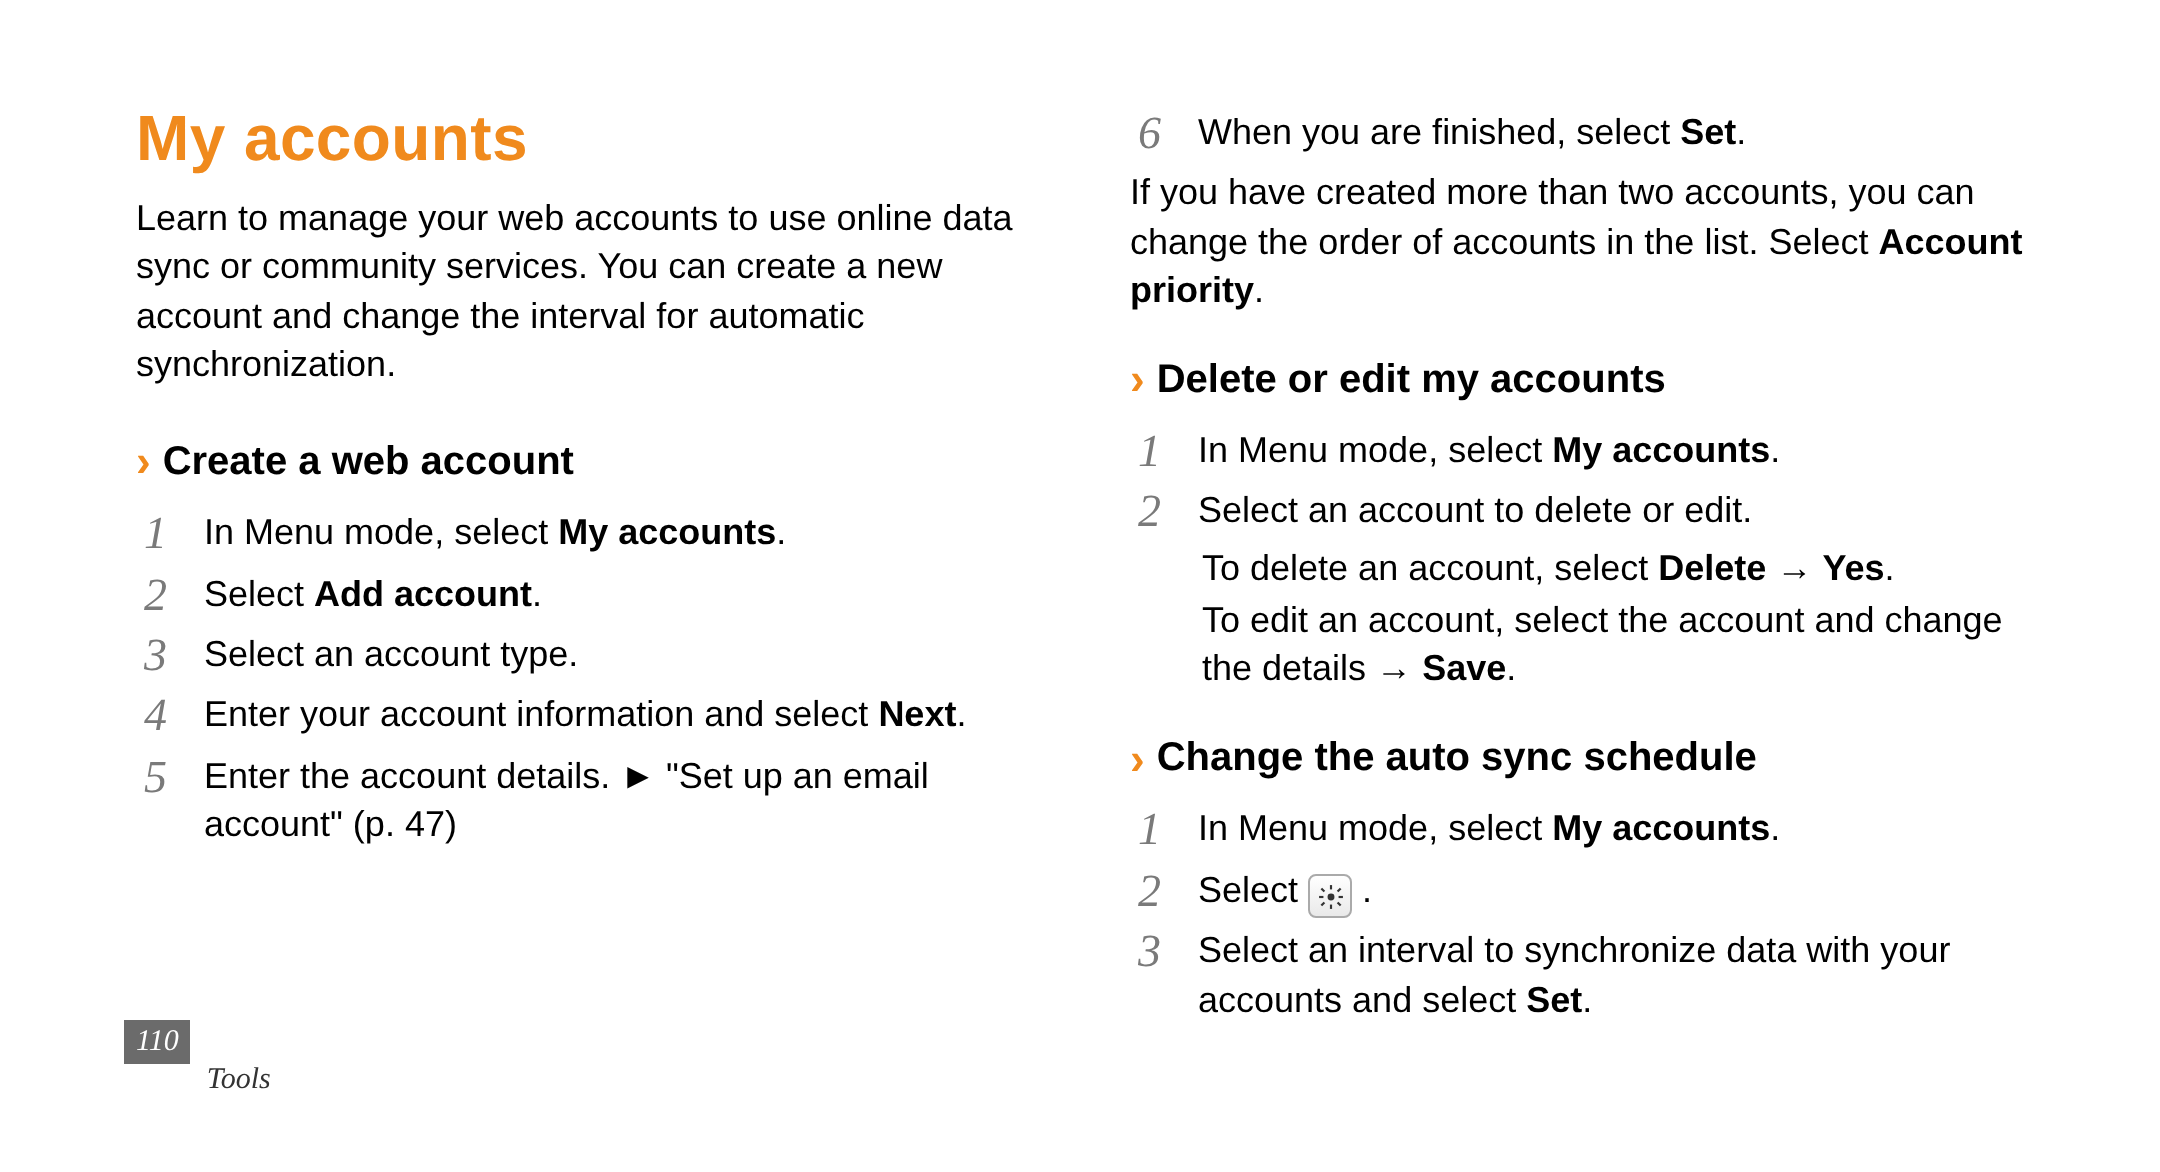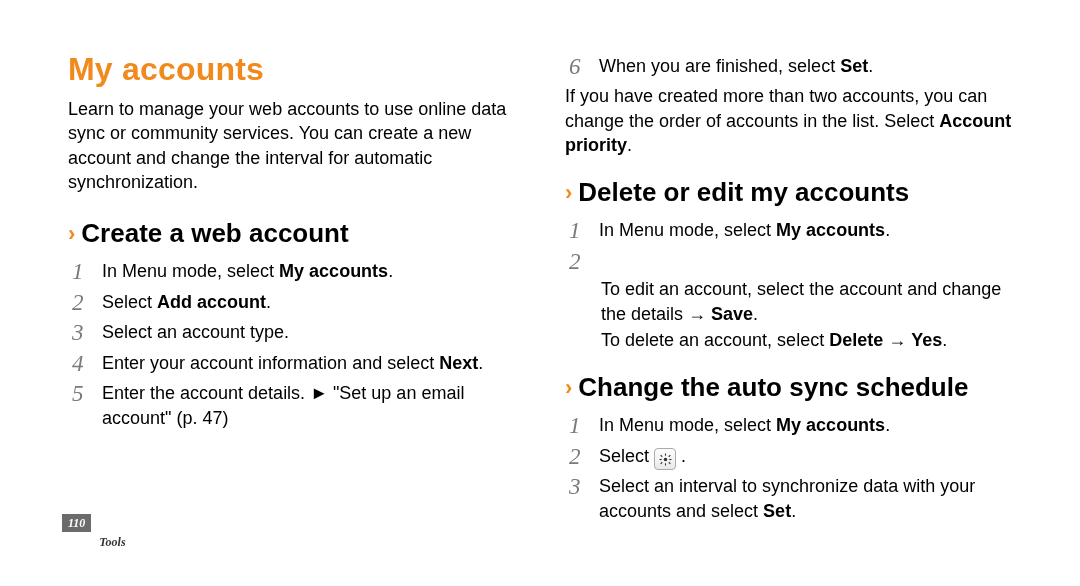--- a/index.html
+++ b/index.html
@@ -44,21 +44,21 @@
     gap: 6px;
     margin: 18px 0 8px 0;
   }
   .chev {
     color: #f08a1d;
     font-weight: 700;
     font-size: 22px;
   }
   .section-head .title {
     font-weight: 700;
-    font-size: 26px;
+    font-size: 20px;
   }
   .step {
     display: flex;
     align-items: flex-start;
     gap: 12px;
     margin: 2px 0 4px 0;
     padding-left: 4px;
   }
   .num {
     font-family: Georgia, "Times New Roman", serif;
@@ -106,22 +106,21 @@
     background: linear-gradient(#fff, #e9e9e9);
   }
   .gear svg { width: 13px; height: 13px; }
   .footer {
     position: absolute;
     left: 62px;
     bottom: 22px;
     display: flex;
     align-items: center;
     gap: 8px;
-    font-size: 12px;
-    font-weight: bold;
+    font-size: 15px;
   }
   .pgnum {
     background: #6b6b6b;
     color: #fff;
     padding: 1px 6px;
     font-style: italic;
     font-family: Georgia, "Times New Roman", serif;
   }
   .chapter {
     font-style: italic;
@@ -197,27 +196,28 @@
 
       <div class="step">
         <span class="num">1</span>
         <span class="txt">
           <span>In Menu mode, select </span><b>My accounts</b><span>.</span>
         </span>
       </div>
 
       <div class="step">
         <span class="num">2</span>
-      </div>
-
+        <span class="txt">Select an account to delete or edit.</span>
+      </div>
+
+      <div class="indent-sub">
+        <span>To delete an account, select </span><b>Delete</b><span> → </span><b>Yes</b><span>.</span>
+      </div>
       <div class="indent-sub">
         <span>To edit an account, select the account and change the details → </span><b>Save</b><span>.</span>
-      </div>
-      <div class="indent-sub">
-        <span>To delete an account, select </span><b>Delete</b><span> → </span><b>Yes</b><span>.</span>
       </div>
 
       <div class="section-head">
         <span class="chev">›</span>
         <span class="title">Change the auto sync schedule</span>
       </div>
 
       <div class="step">
         <span class="num">1</span>
         <span class="txt">

